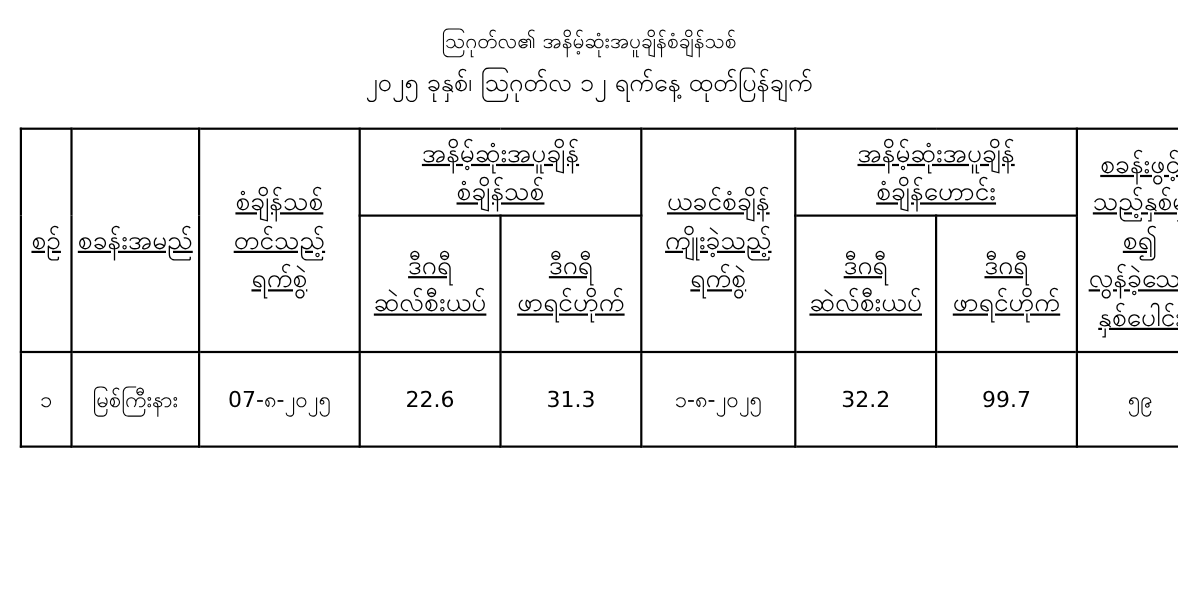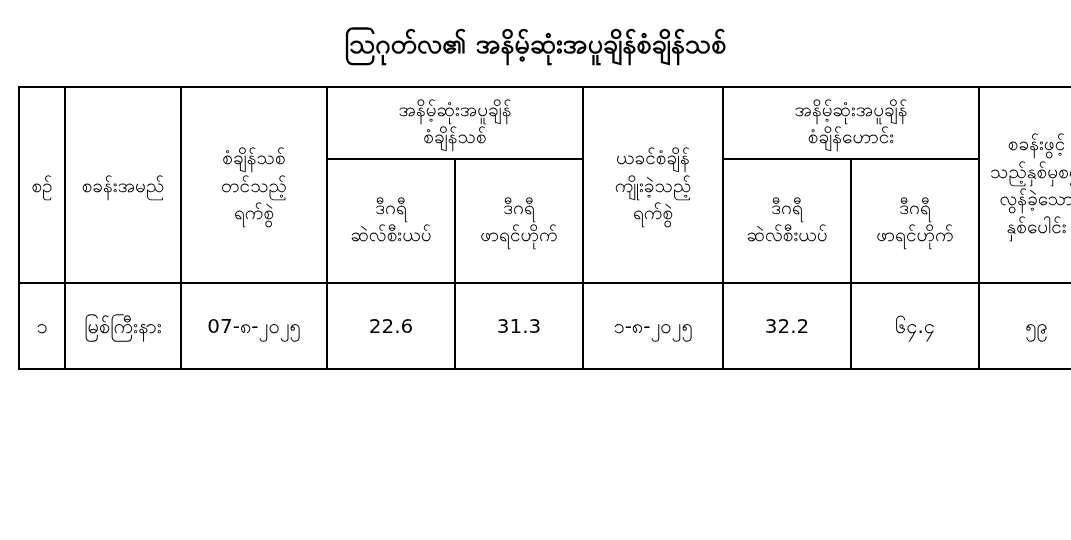--- a/index.html
+++ b/index.html
@@ -18,22 +18,22 @@
     width: 1071px;
     height: 540px;
     position: relative;
     box-sizing: border-box;
   }
   .title-block {
     text-align: center;
     padding-top: 26px;
   }
   .title-main {
-    font-size: 27px;
-    font-weight: bold;
+    font-size: 19px;
+    font-weight: normal;
     line-height: 1.35;
     letter-spacing: 0px;
   }
   .title-sub {
     font-size: 23px;
     font-weight: normal;
     line-height: 1.4;
     margin-top: 8px;
   }
   .table-wrap {
@@ -47,21 +47,22 @@
   table.report th,
   table.report td {
     border: 2px solid #000000;
     text-align: center;
     vertical-align: middle;
     font-weight: normal;
     padding: 4px 3px;
     line-height: 1.45;
   }
   table.report th {
-    font-size: 19px;
+    font-size: 24px;
+    text-decoration: underline;
   }
   table.report td {
     font-size: 20px;
     height: 76px;
   }
   .c-no      { width: 46px; }
   .c-station { width: 116px; }
   .c-date    { width: 146px; }
   .c-newc    { width: 128px; }
   .c-newf    { width: 128px; }
@@ -82,20 +83,21 @@
     display: block;
   }
 </style>
 </head>
 <body>
 
 <div class="page">
 
   <div class="title-block">
     <div class="title-main">ဩဂုတ်လ၏ အနိမ့်ဆုံးအပူချိန်စံချိန်သစ်</div>
+    <div class="title-sub">၂၀၂၅ ခုနှစ်၊ ဩဂုတ်လ ၁၂ ရက်နေ့ ထုတ်ပြန်ချက်</div>
   </div>
 
   <div class="table-wrap">
     <table class="report">
       <colgroup>
         <col class="c-no">
         <col class="c-station">
         <col class="c-date">
         <col class="c-newc">
         <col class="c-newf">
@@ -154,20 +156,20 @@
       </thead>
       <tbody>
         <tr>
           <td>၁</td>
           <td>မြစ်ကြီးနား</td>
           <td>07-၈-၂၀၂၅</td>
           <td>22.6</td>
           <td>31.3</td>
           <td>၁-၈-၂၀၂၅</td>
           <td>32.2</td>
-          <td>၆၄.၄</td>
+          <td>99.7</td>
           <td>၅၉</td>
         </tr>
       </tbody>
     </table>
   </div>
 
 </div>
 
 </body></html>

